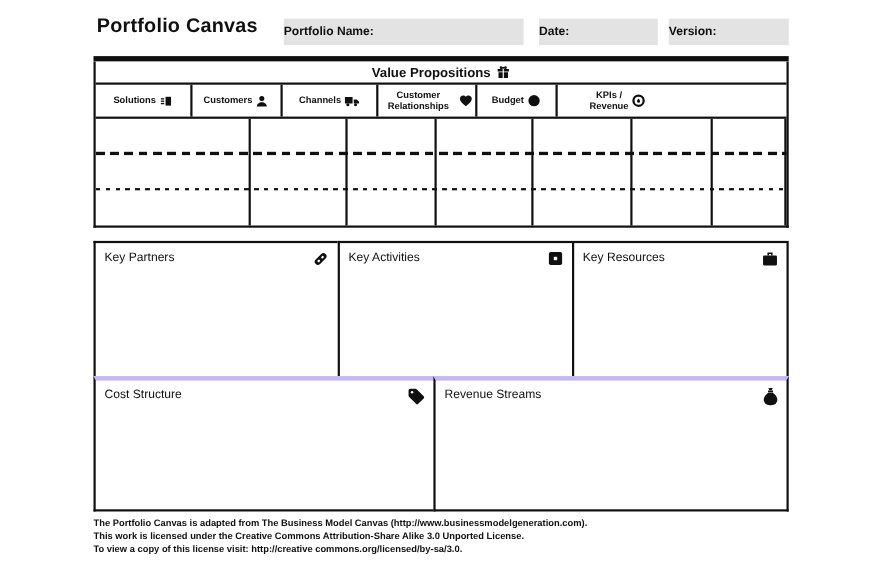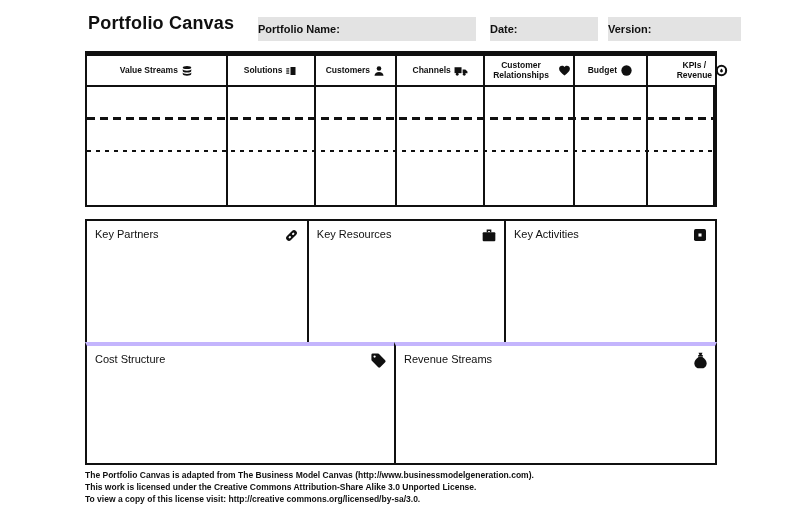--- a/index.html
+++ b/index.html
@@ -6,21 +6,21 @@
   body{font-family:"Liberation Sans", sans-serif; color:#101010;}
   #stage{position:relative;width:800px;height:518px;background:#ffffff;overflow:hidden;}
   svg{fill:#101010;display:block;}
 
   
   .page-title{position:absolute;left:88px;top:13px;font-size:18px;font-weight:bold;letter-spacing:.2px;}
   .field-box{position:absolute;top:17px;height:24px;background:#e3e3e3;display:flex;align-items:center;box-sizing:border-box;}
   .field-box span{font-size:11px;font-weight:bold;}
   #field-name{left:258px;width:218px;}
   #field-date{left:490px;width:108px;}
-  #field-version{left:608px;width:133px;}
+  #field-version{left:608px;width:109px;}
   .thick-bar{position:absolute;left:85px;top:51px;width:632px;height:5px;background:#101010;}
 
   
   .vp-table{position:absolute;left:85px;top:56px;width:632px;height:151px;box-sizing:border-box;border:2px solid #101010;border-top:none;display:flex;flex-direction:column;background:#fff;}
   .vp-title-row{height:21px;box-sizing:border-box;border-bottom:2px solid #101010;display:flex;align-items:center;justify-content:center;gap:5px;}
   .vp-title-row .t{font-size:12px;font-weight:bold;}
   .vp-head-row{height:31px;box-sizing:border-box;border-bottom:2px solid #101010;display:flex;}
   .vp-head-cell{box-sizing:border-box;border-right:2px solid #101010;display:flex;align-items:center;justify-content:center;gap:3px;padding:1px 2px;text-align:center;}
   .vp-head-cell:last-child{border-right:none;}
   .vp-head-cell .t{font-size:8.5px;font-weight:bold;line-height:1.15;}
@@ -60,32 +60,33 @@
   <div class="field-box" id="field-date">
     <span>Date:</span>
   </div>
   <div class="field-box" id="field-version">
     <span>Version:</span>
   </div>
 
   <div class="thick-bar"></div>
 
   <div class="vp-table">
+    <div class="vp-title-row">
+      <span class="t">Value Propositions</span>
+      <span>
+        <svg width="13" height="13" viewBox="0 0 24 24">
+            <circle cx="8.3" cy="4.6" r="2.3"></circle>
+            <circle cx="15.7" cy="4.6" r="2.3"></circle>
+            <rect x="10" y="3.4" width="4" height="3"></rect>
+            <path d="M2.5 7h8.5v4H2.5zM13 7h8.5v4H13zM4 12.5h7V22H4zM13 12.5h7V22h-7z"></path>
+          </svg>
+      </span>
+    </div>
 
     <div class="vp-head-row">
-      <div class="vp-head-cell c0">
-        <span class="t">Value Streams</span>
-        <span>
-          <svg width="12" height="12" viewBox="0 0 24 24">
-              <ellipse cx="12" cy="5" rx="8.5" ry="3.2"></ellipse>
-              <path d="M3.5 8.2c0 1.8 3.8 3.2 8.5 3.2s8.5-1.4 8.5-3.2v3.6c0 1.8-3.8 3.2-8.5 3.2s-8.5-1.4-8.5-3.2z"></path>
-              <path d="M3.5 14.6c0 1.8 3.8 3.2 8.5 3.2s8.5-1.4 8.5-3.2v3.6c0 1.8-3.8 3.2-8.5 3.2s-8.5-1.4-8.5-3.2z"></path>
-            </svg>
-        </span>
-      </div>
       <div class="vp-head-cell c1">
         <span class="t">Solutions</span>
         <span>
           <svg width="12" height="12" viewBox="0 0 24 24">
               <rect x="11" y="4" width="10" height="16"></rect>
               <rect x="2.5" y="6.5" width="6" height="2.4"></rect>
               <rect x="2.5" y="10.8" width="6" height="2.4"></rect>
               <rect x="2.5" y="15.1" width="6" height="2.4"></rect>
             </svg>
         </span>
@@ -156,35 +157,35 @@
       <span class="section-icon">
         <svg width="17" height="17" viewBox="0 0 24 24">
             <g transform="rotate(-45 12 12)">
               <path d="M7 8h10a4 4 0 0 1 0 8H7a4 4 0 0 1 0-8z"></path>
               <rect x="6.8" y="10.6" width="3.6" height="2.8" rx="1.4" fill="#ffffff"></rect>
               <rect x="13.6" y="10.6" width="3.6" height="2.8" rx="1.4" fill="#ffffff"></rect>
             </g>
           </svg>
       </span>
     </div>
+    <div class="section-cell m1">
+      <span class="section-label">Key Activities</span>
+      <span class="section-icon">
+        <svg width="16" height="16" viewBox="0 0 24 24">
+            <rect x="3" y="3" width="18" height="18" rx="2.5"></rect>
+            <rect x="9.7" y="9.7" width="4.6" height="4.6" fill="#ffffff"></rect>
+          </svg>
+      </span>
+    </div>
     <div class="section-cell m2">
       <span class="section-label">Key Resources</span>
       <span class="section-icon">
         <svg width="16" height="16" viewBox="0 0 24 24">
             <path d="M8.5 8V3.8h7V8h-2.2V6h-2.6v2z"></path>
             <rect x="2.5" y="8" width="19" height="13.5" rx="1.5"></rect>
-          </svg>
-      </span>
-    </div>
-    <div class="section-cell m1">
-      <span class="section-label">Key Activities</span>
-      <span class="section-icon">
-        <svg width="16" height="16" viewBox="0 0 24 24">
-            <rect x="3" y="3" width="18" height="18" rx="2.5"></rect>
-            <rect x="9.7" y="9.7" width="4.6" height="4.6" fill="#ffffff"></rect>
           </svg>
       </span>
     </div>
   </div>
 
   <div class="section-row" id="row-bottom">
     <div class="section-cell b0">
       <span class="section-label">Cost Structure</span>
       <span class="section-icon">
         <svg width="17" height="17" viewBox="0 0 24 24">

